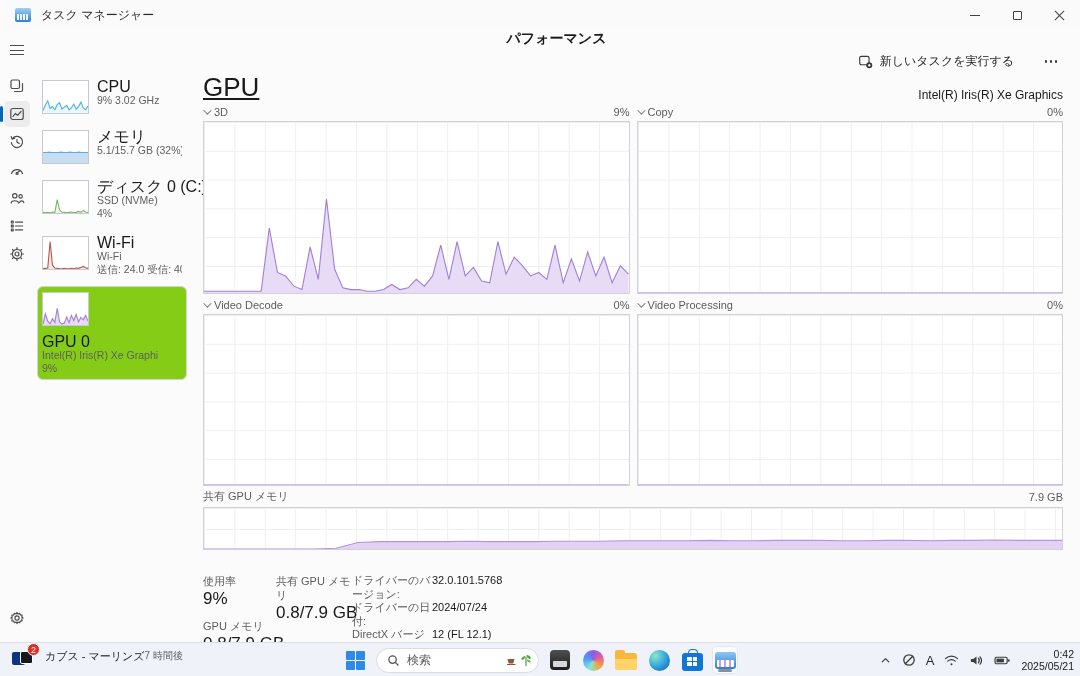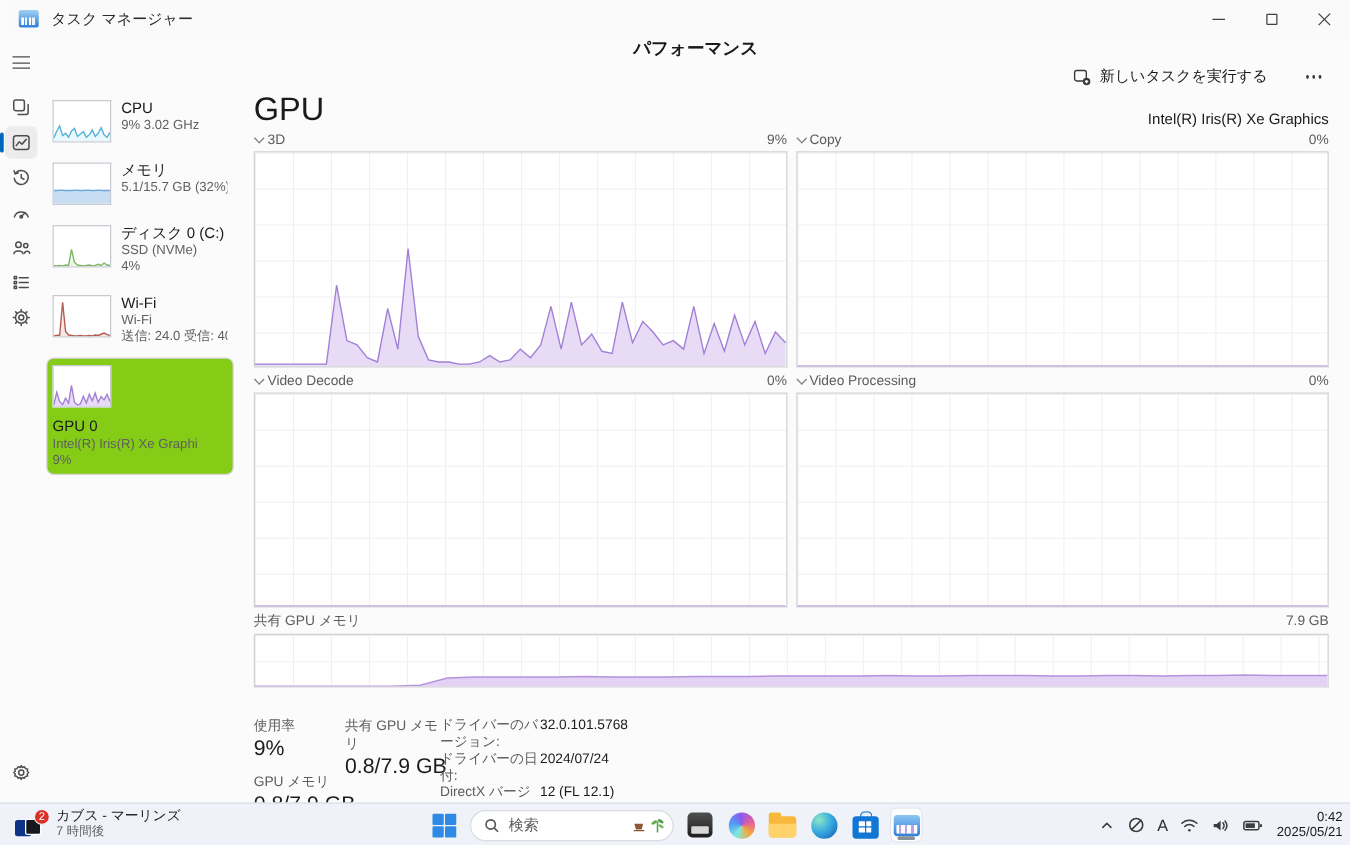--- a/index.html
+++ b/index.html
@@ -43,27 +43,27 @@
   .more-dots { width:30px; height:22px; display:flex; align-items:center; justify-content:center; gap:2.5px; }
   .more-dots i { width:2.6px; height:2.6px; border-radius:50%; background:#3a3a3a; }
 
   
   .side-list { position:absolute; top:74px; left:37px; width:150px; display:flex; flex-direction:column; gap:5px; }
   .side-card { display:flex; gap:8px; padding:4px 4px; border:1px solid transparent; border-radius:6px; align-items:flex-start; }
   .side-card.selected { background:#84cc16; border-color:#d4d4d4;flex-direction:column; }
   .mini-chart { width:47px; height:34px; background:#fff; border:1px solid #c7cbd1; flex:none; margin-top:1px; }
   .mini-chart svg { width:100%; height:100%; display:block; }
   .side-text { min-width:0; }
-  .side-title { font-size:12px; color:#1a1a1a; line-height:15px; white-space:nowrap; }
+  .side-title { font-size:16px; color:#1a1a1a; line-height:15px; white-space:nowrap; }
   .side-line { font-size:10.5px; color:#5f5f5f; line-height:13px; white-space:nowrap; overflow:hidden; }
 
   
   .main { position:absolute; left:203px; top:70px; right:17px; }
   .main-title-row { display:flex; align-items:flex-end; height:32px; }
-  .gpu-title { font-size:26px; font-weight:400; line-height:30px; }
+  .gpu-title { font-size:26px; font-weight:400; line-height:30px;text-decoration:underline; }
   .gpu-device { margin-left:auto; font-size:12px; color:#1a1a1a; }
   .engine-header { display:grid; grid-template-columns:1fr 1fr; gap:7px; height:18px; margin-top:1px; }
   .engine-cell { display:flex; align-items:center; font-size:11px; color:#5c5c5c; }
   .engine-pct { margin-left:auto; }
   .chev { width:6px; height:6px; border-right:1.2px solid #7a7a7a; border-bottom:1.2px solid #7a7a7a;
           transform:rotate(45deg) translateY(-2px); margin-right:5px; flex:none; }
   .charts-grid { display:grid; grid-template-columns:1fr 1fr; gap:7px; }
   .bigchart { background:#fff; border:1px solid #d2d2d6; position:relative;
       background-image:linear-gradient(to right,#efeff2 1px,transparent 1px),linear-gradient(to bottom,#efeff2 1px,transparent 1px);
       background-size:30.4px 28.8px; }
@@ -84,21 +84,21 @@
   .detail-value { color:#1a1a1a; white-space:nowrap; }
 
   
   .taskbar { position:absolute; left:0; right:0; bottom:0; height:34px; background:#eff3f9; border-top:1px solid #dcdfe4; }
   .widget { position:absolute; left:6px; top:3px; display:flex; align-items:center; gap:7px; padding:1px 6px; border-radius:4px; }
   .widget-icons { position:relative; width:26px; height:18px; }
   .team-a { position:absolute; left:0; bottom:0; width:13px; height:13px; background:#0e3386; border-radius:2px; }
   .team-b { position:absolute; left:8px; bottom:1px; width:13px; height:13px; background:#16181d; border-radius:2px; border:1px solid #fff; }
   .widget-badge { position:absolute; right:-2px; top:-4px; min-width:13px; height:13px; border-radius:7px; background:#d93025;
                   color:#fff; font-size:9px; display:flex; align-items:center; justify-content:center; border:1.5px solid #eff3f9; }
-  .widget-text { display:flex; flex-direction:column; }
+  .widget-text { display:flex; flex-direction:row; }
   .widget-title { font-size:11px; line-height:13px; color:#1a1a1a; }
   .widget-sub { font-size:10px; line-height:12px; color:#5f6368; }
   .tb-center { position:absolute; left:50%; top:0; height:34px; transform:translateX(-50%);
                display:flex; align-items:center; gap:9px; }
   .start-logo { width:21px; height:21px; display:grid; grid-template-columns:9px 9px; grid-template-rows:9px 9px; gap:1.5px; padding:1px; }
   .start-logo i { background:#2e8ae6; border-radius:1px; }
   .search-pill { width:163px; height:25px; border-radius:13px; background:#fff; border:1px solid #d9dce1;
                  display:flex; align-items:center; padding:0 6px 0 10px; gap:7px; }
   .search-pill svg.mag { stroke:#555; fill:none; stroke-width:1.4; flex:none; }
   .search-text { font-size:12px; color:#5c5c5c; flex:1; }

